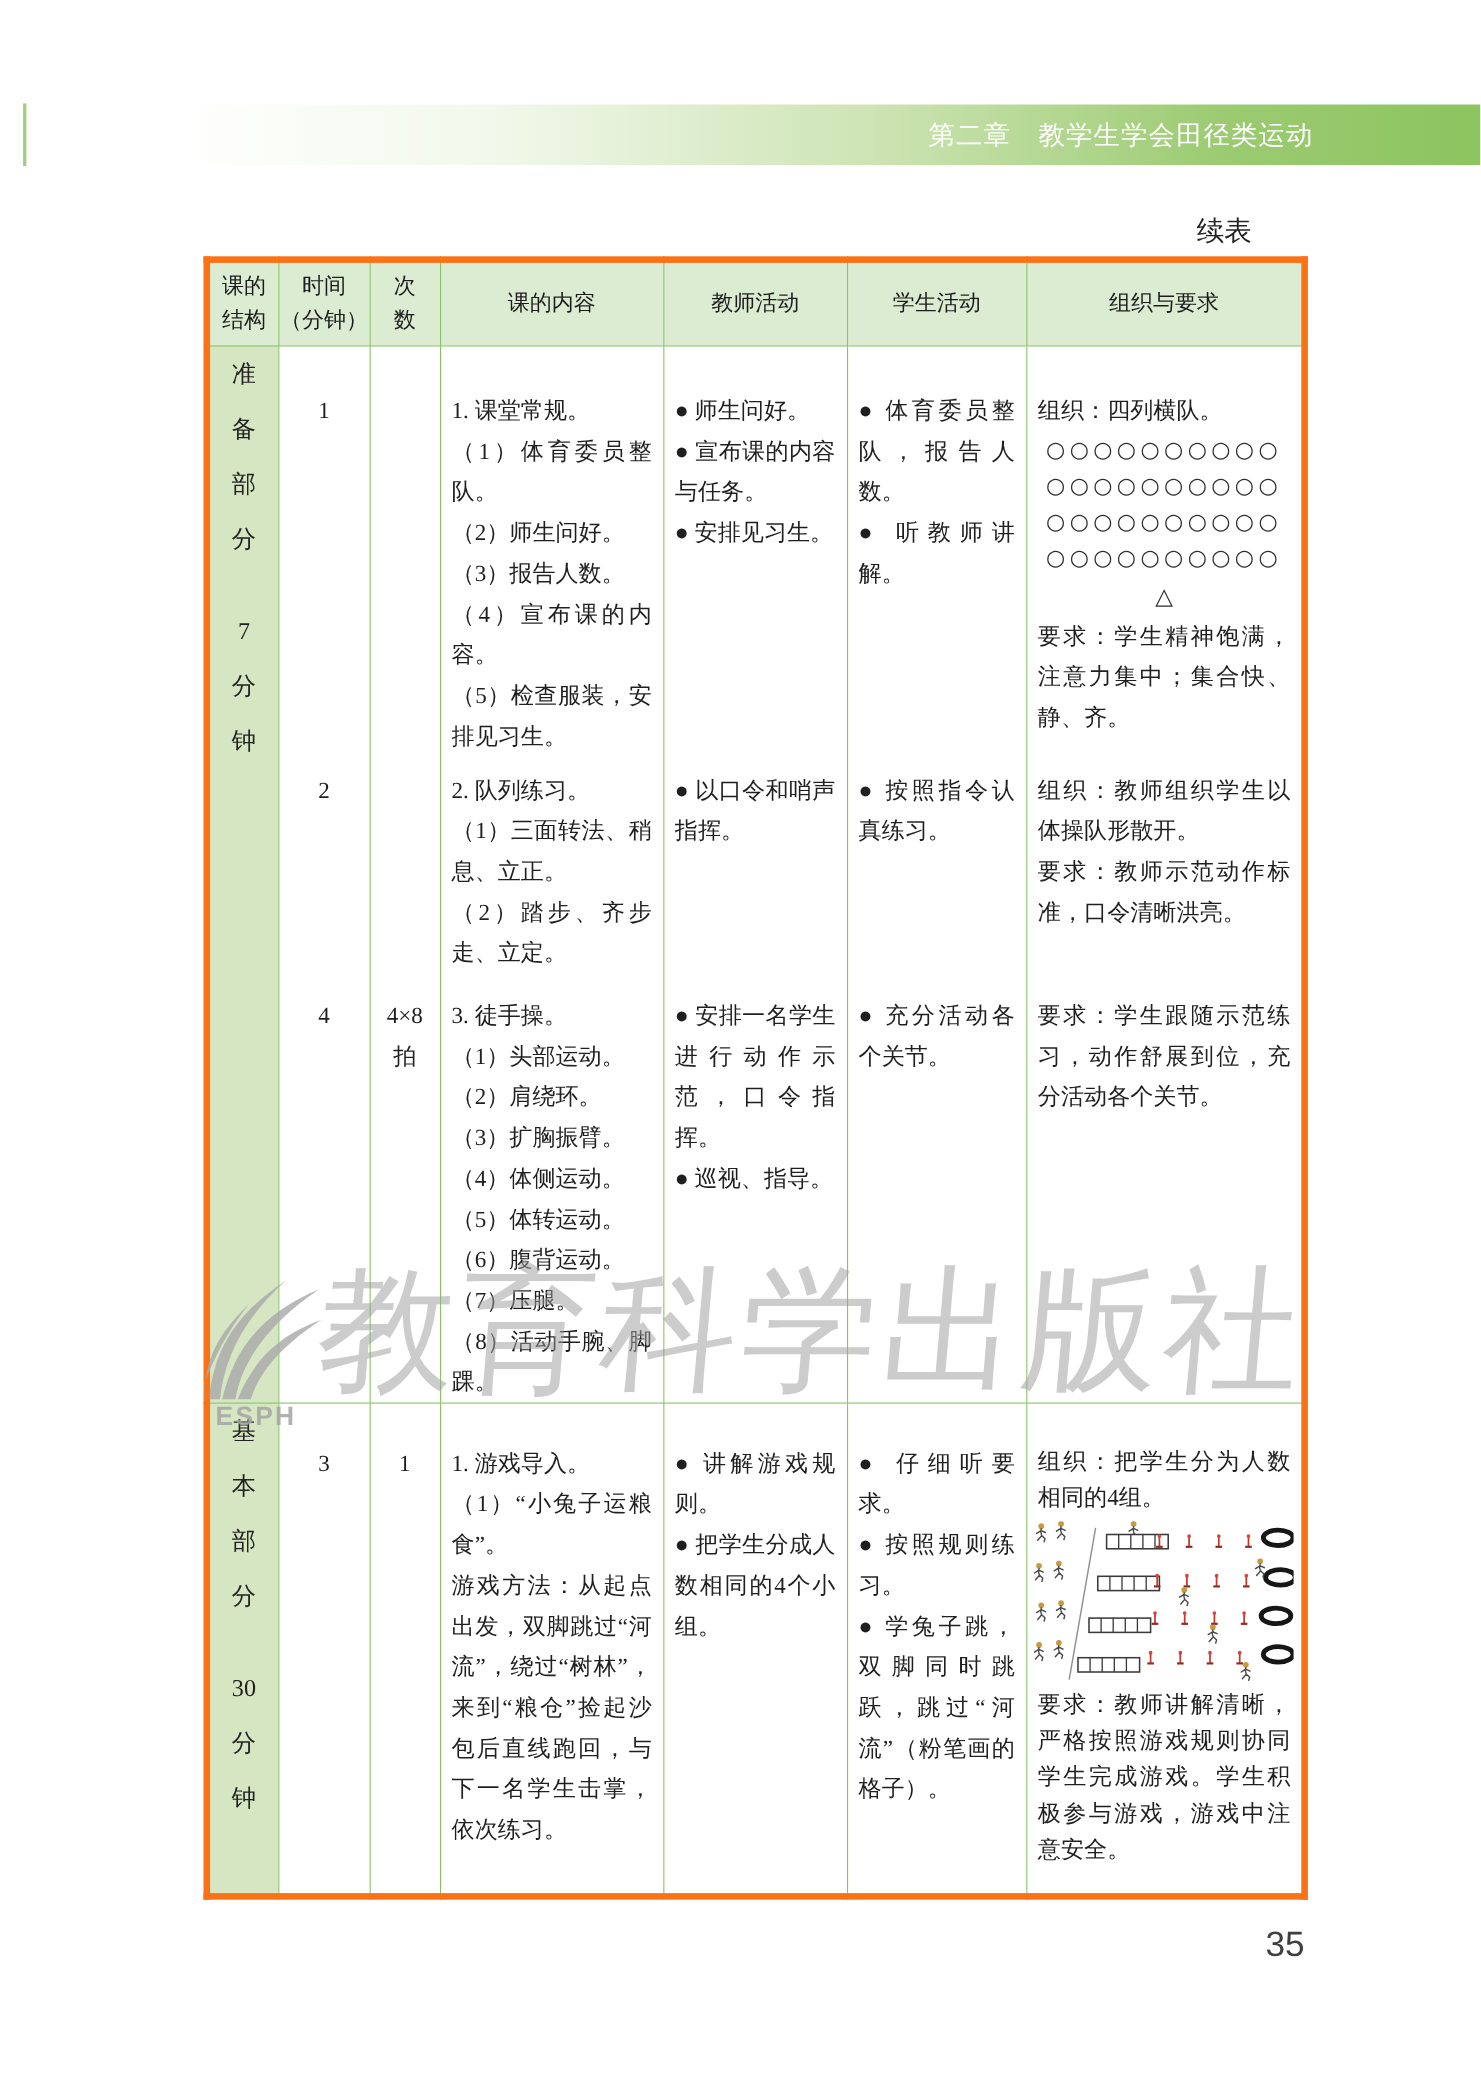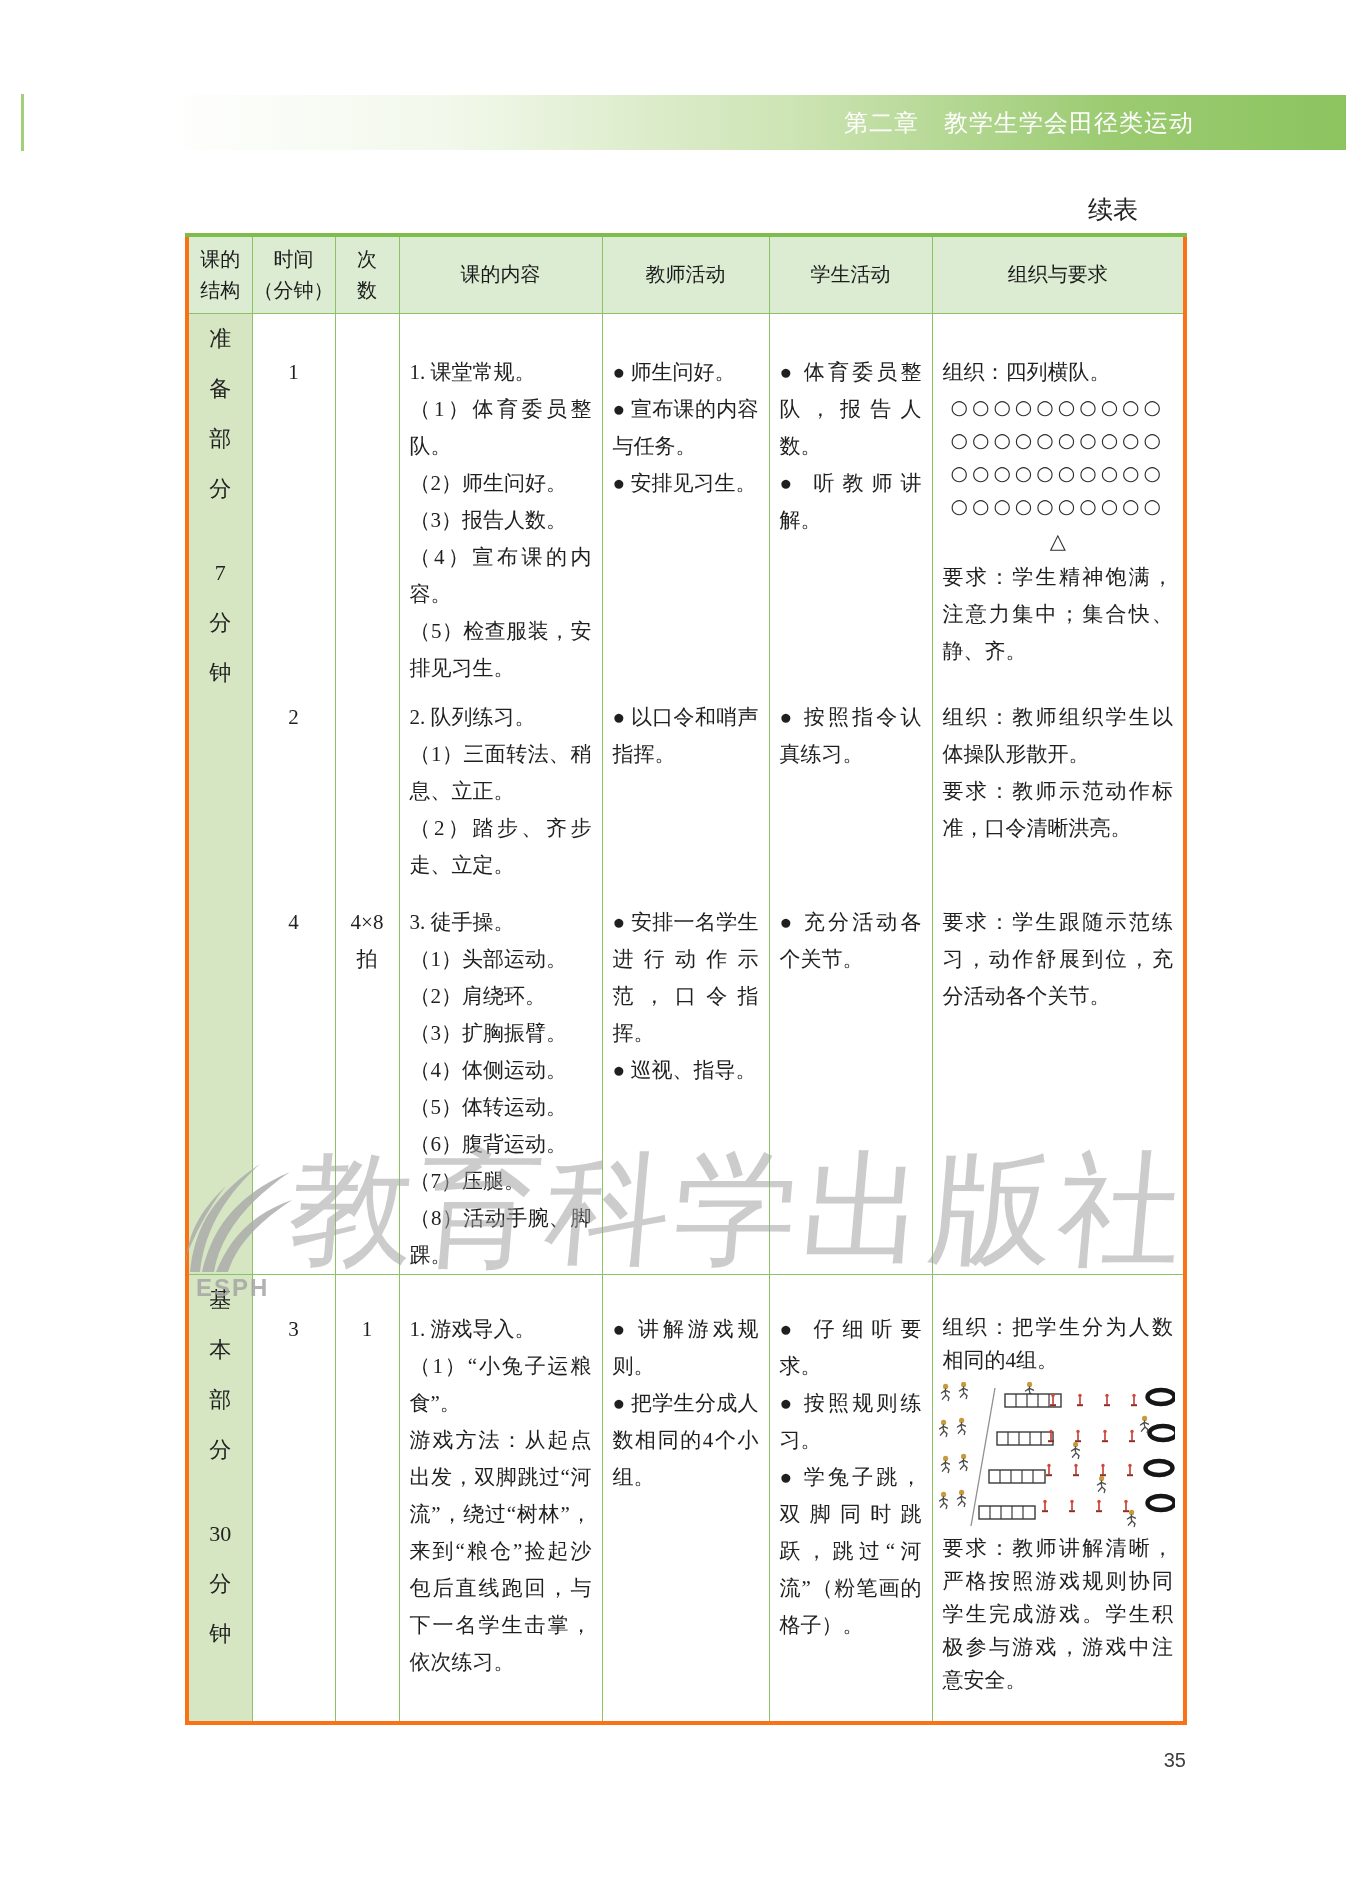--- a/index.html
+++ b/index.html
@@ -12,21 +12,21 @@
         display:flex;align-items:center;justify-content:flex-end;padding-right:152px;}
   .band-title{color:#ffffff;font-family:"Liberation Sans",sans-serif;font-size:24px;
         font-weight:500;letter-spacing:1px;white-space:nowrap;}
   .left-tick{position:absolute;left:21px;top:94px;width:3px;height:57px;background:#a3ce7c;}
 
   .continued{position:absolute;left:185px;top:193px;width:953px;text-align:right;
         font-size:25px;color:#222;}
 
   
   .lesson-table{position:absolute;left:185px;top:233px;width:998px;border-collapse:collapse;
-        table-layout:fixed;border:4px solid #f97316;}
+        table-layout:fixed;border:6px solid #f97316;}
   .lesson-table th,.lesson-table td{border:1.6px solid #8cc264;box-sizing:border-box;}
   .lesson-table thead th{border-top:4px solid #7cbd4c;background:#dcecd2;
         font-family:"Liberation Sans",sans-serif;font-weight:500;font-size:20px;line-height:1.55;
         color:#1c1c1c;text-align:center;vertical-align:middle;white-space:pre-line;padding:4px 1px;}
   thead tr{height:78px;}
   tr.prep{height:958px;}
   tr.basic{height:449px;}
   .lesson-table td{vertical-align:top;padding:0;font-size:21px;}
   td.c-structure{background:#d6e6c2;}
 
@@ -52,21 +52,21 @@
   
   .wm{position:absolute;pointer-events:none;z-index:6;}
   .wm-script{left:290px;top:1146px;width:910px;font-size:124px;line-height:1.05;
         color:rgba(158,158,158,0.52);letter-spacing:4px;white-space:nowrap;
         transform:skewX(-5deg);font-family:"Liberation Serif",serif;}
   .wm-esph{left:196px;top:1274px;font-family:"Liberation Sans",sans-serif;font-weight:800;
         font-size:24px;letter-spacing:2px;color:rgba(165,165,165,0.85);}
   .wm-logo{left:186px;top:1146px;}
 
   .pageno{position:absolute;left:1100px;top:1749px;width:86px;text-align:right;
-        font-family:"Liberation Sans",sans-serif;font-size:20px;color:#3f3f3f;}
+        font-family:"Liberation Sans",sans-serif;font-size:32px;color:#3f3f3f;}
 </style>
 </head>
 <body>
 
 <div class="page">
 
   <div class="left-tick"></div>
   <div class="band">
     <span class="band-title">第二章　教学生学会田径类运动</span>
   </div>

